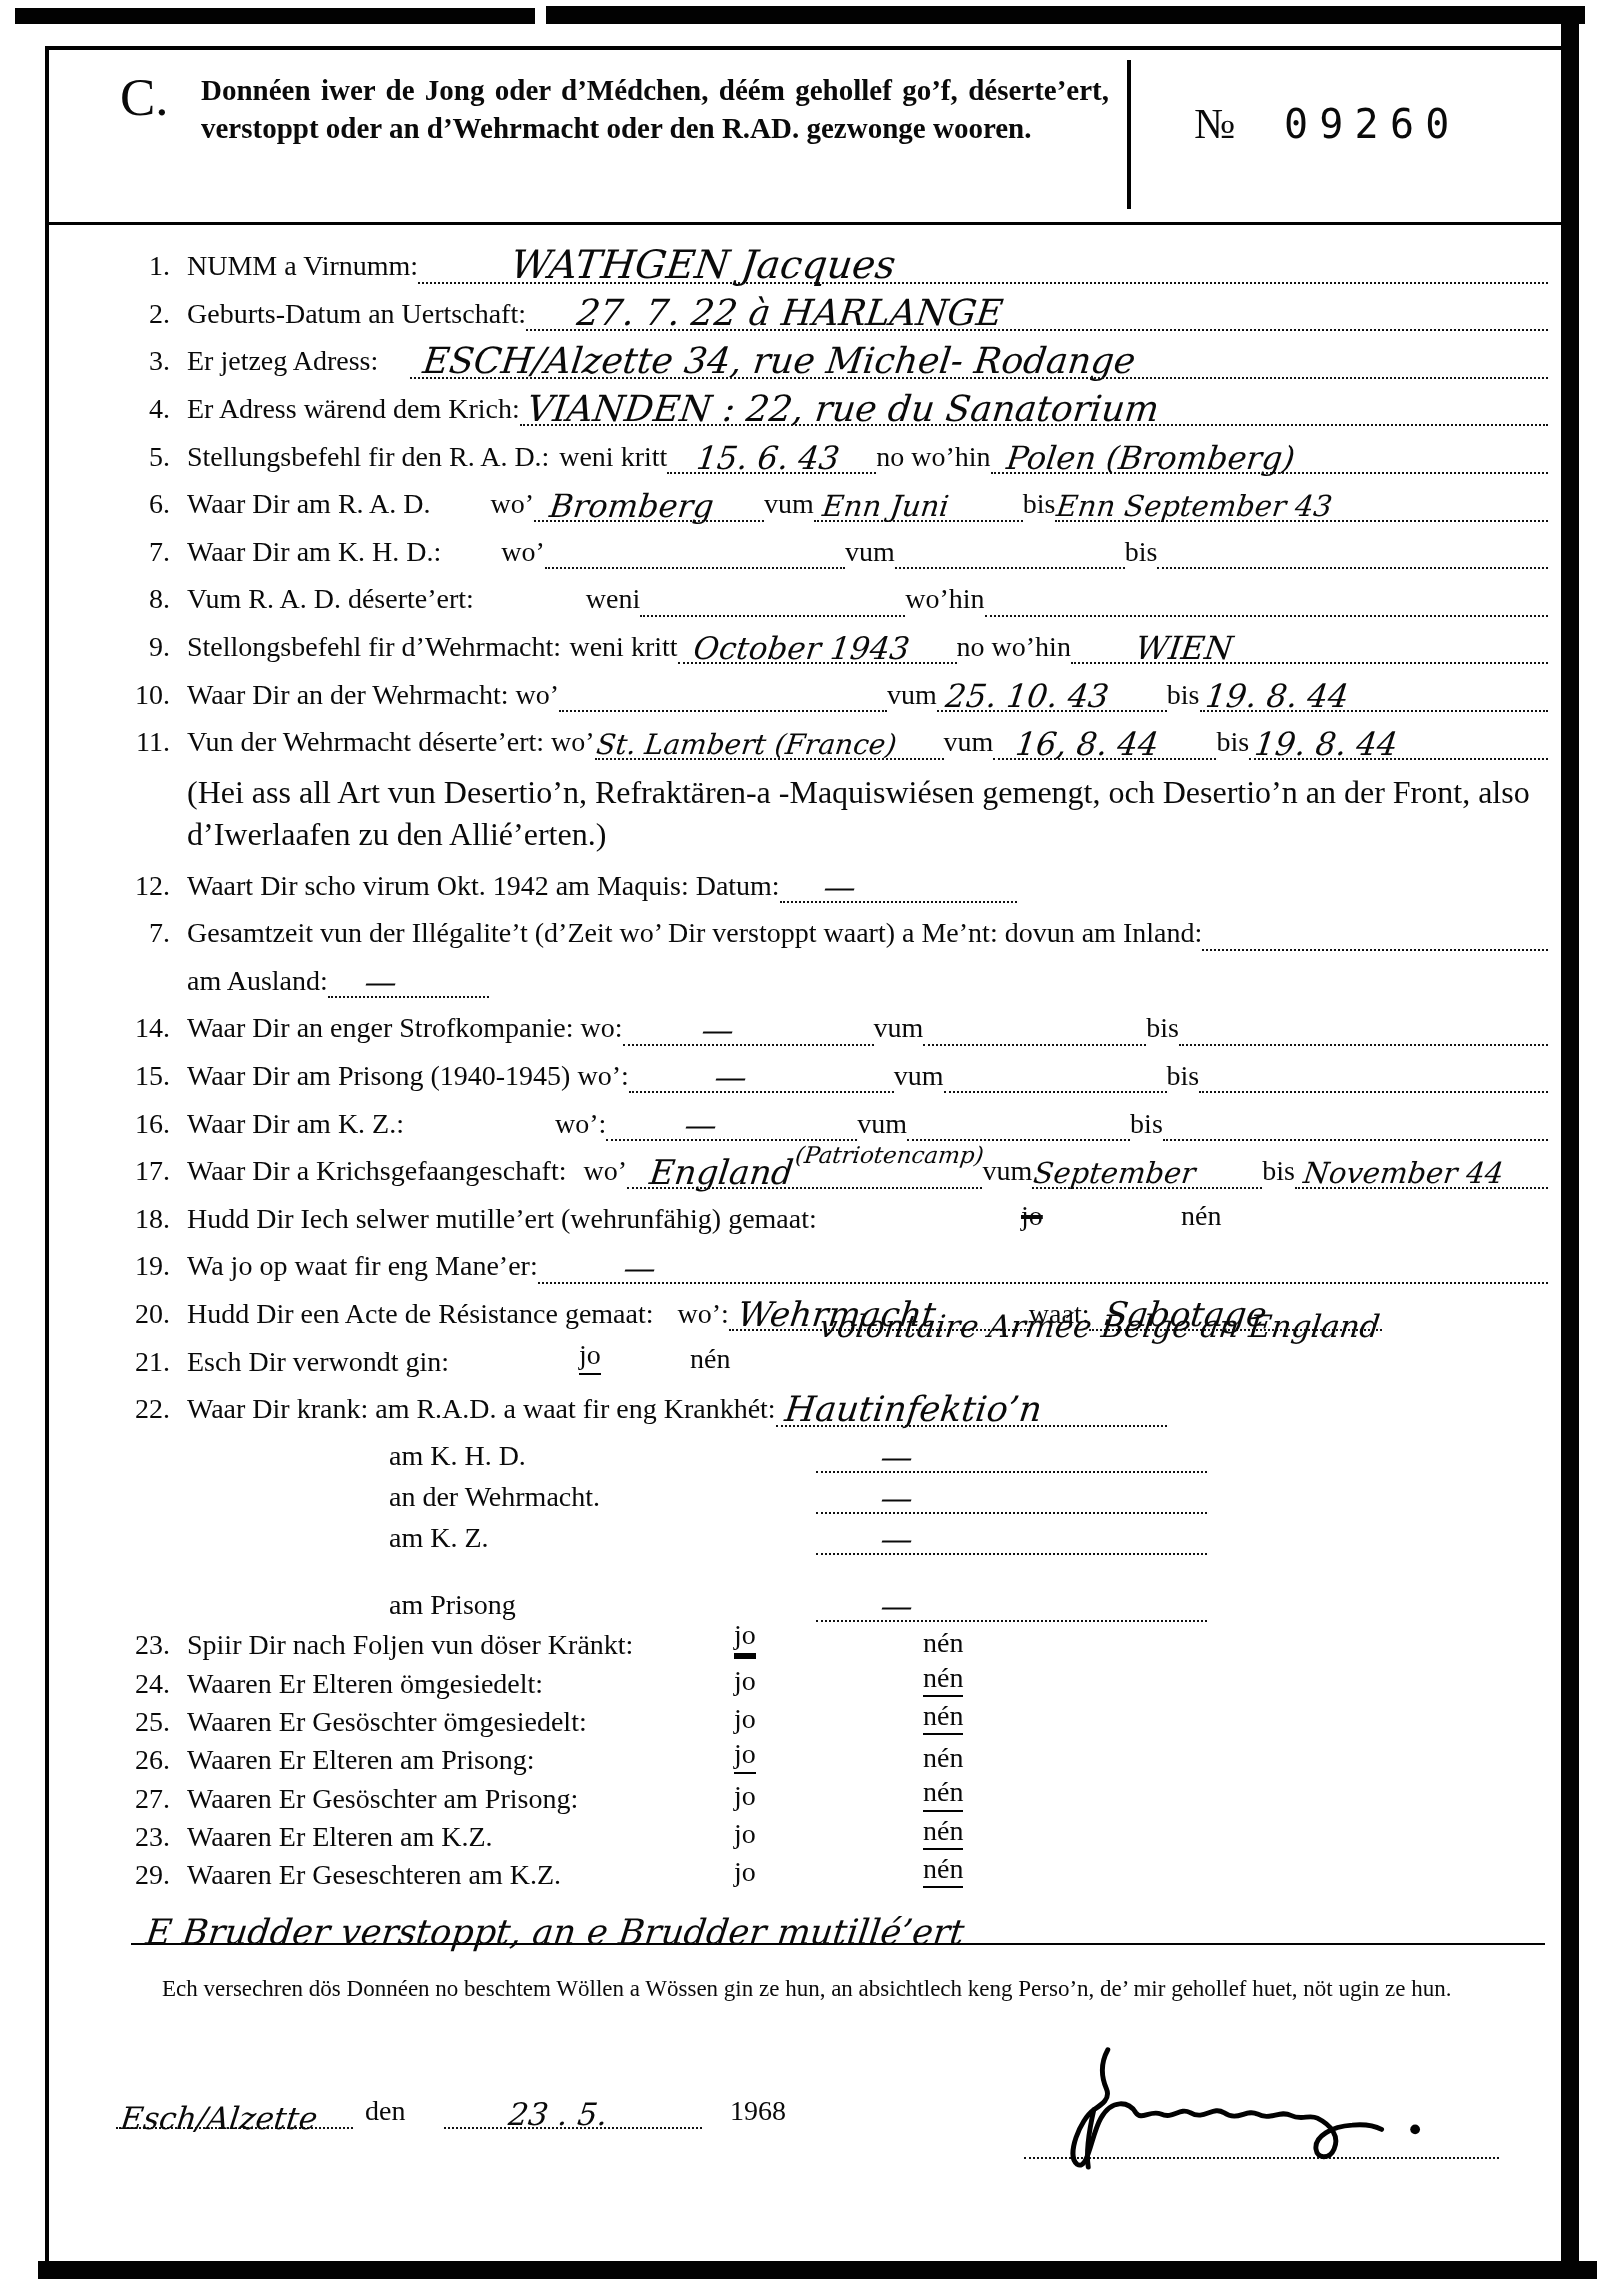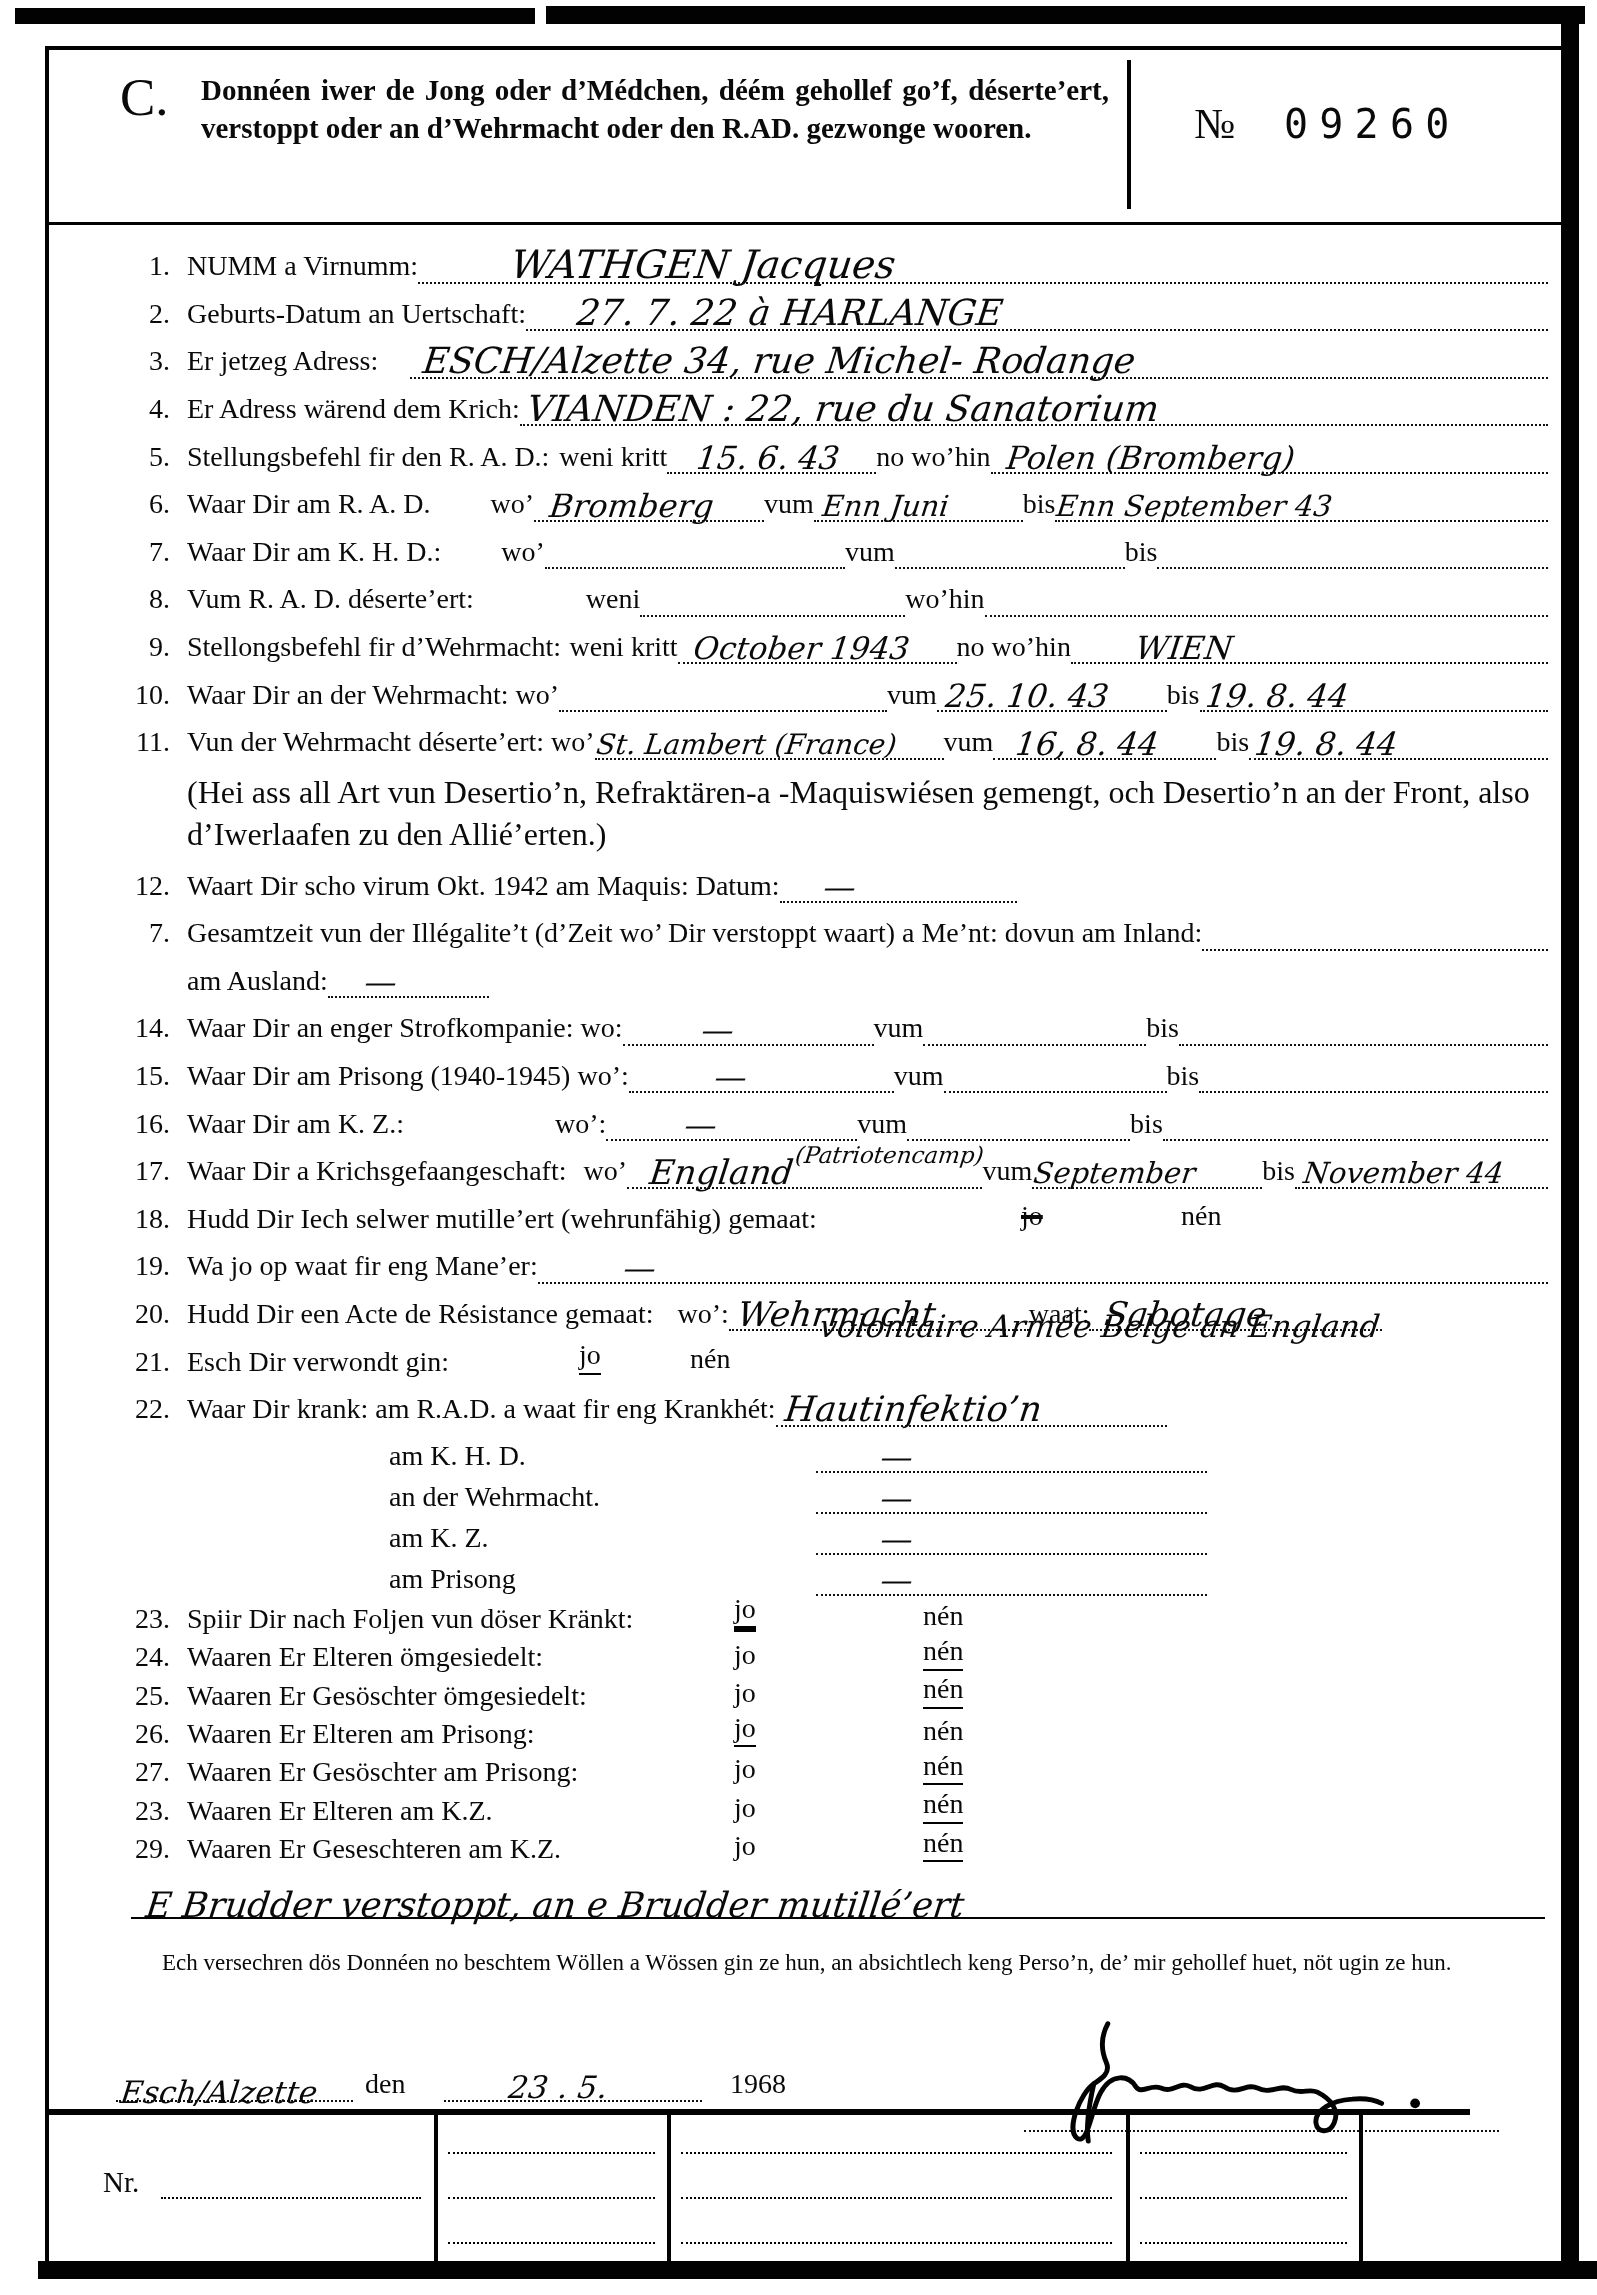--- a/index.html
+++ b/index.html
@@ -366,21 +366,21 @@
           <span style="flex: 0 0 202px;"></span>
           <span class="lbl" style="flex: 0 0 427px;">am K. Z.</span>
           <span class="fill" style="flex: 0 0 391px;">
             <span class="hw" style="margin-left: 63px;">—</span>
           </span>
           <span style="flex: 1 1 auto;"></span>
         </div>
         <div class="row t10">
           <span class="qnum"></span>
           <span style="flex: 0 0 202px;"></span>
-          <span class="lbl" style="flex: 0 0 427px;">am Prisong</span>
+          <span class="lbl" style="flex: 0 0 427px; margin-top: 27px;">am Prisong</span>
           <span class="fill" style="flex: 0 0 391px;">
             <span class="hw" style="margin-left: 63px;">—</span>
           </span>
           <span style="flex: 1 1 auto;"></span>
         </div>
         <div class="row t6">
           <span class="qnum">23.</span>
           <span class="lbl">Spiir Dir nach Foljen vun döser Kränkt:</span>
           <span class="yn yn-under2" style="left: 621px;">jo</span>
           <span class="yn" style="left: 810px;">nén</span>
@@ -440,38 +440,16 @@
       <span class="year-lbl">1968</span>
 
       <span class="sigline"></span>
       <svg class="sig-svg" width="447" height="133" viewBox="0 0 640 190">
         <path d="M120 18 C 108 40, 112 60, 118 74 C 124 88, 112 96, 100 104 C 80 118, 60 170, 76 182 C 92 192, 96 140, 110 116 C 126 88, 150 92, 160 108 C 168 120, 180 104, 196 110 C 214 118, 222 100, 238 108 C 258 120, 270 98, 286 108 C 306 122, 318 102, 334 110 C 352 120, 366 104, 382 112 C 398 120, 408 110, 420 116 C 440 126, 452 142, 444 160 C 438 174, 420 176, 418 160 C 416 142, 440 128, 470 126 C 490 124, 504 128, 512 132" fill="none" stroke="#020202" stroke-width="7" stroke-linecap="round"></path>
         <circle cx="560" cy="132" r="7" fill="#020202"></circle>
         <path d="M100 104 C 94 130, 88 160, 92 186" fill="none" stroke="#020202" stroke-width="7" stroke-linecap="round"></path>
       </svg>
     </div>
 
-    <div class="btable">
-      <div class="bt-top"></div>
-      <div class="bt-v" style="left:385px"></div>
-      <div class="bt-v" style="left:618px"></div>
-      <div class="bt-v" style="left:1077px"></div>
-      <div class="bt-v" style="left:1310px"></div>
-
-      <div class="bt-nr">Nr.</div>
-      <div class="bt-dot" style="left:112px;top:88px;width:260px"></div>
-
-      <div class="bt-dot" style="left:399px;top:43px;width:207px"></div>
-      <div class="bt-dot" style="left:399px;top:88px;width:207px"></div>
-      <div class="bt-dot" style="left:399px;top:133px;width:207px"></div>
-
-      <div class="bt-dot" style="left:632px;top:43px;width:431px"></div>
-      <div class="bt-dot" style="left:632px;top:88px;width:431px"></div>
-      <div class="bt-dot" style="left:632px;top:133px;width:431px"></div>
-
-      <div class="bt-dot" style="left:1091px;top:43px;width:207px"></div>
-      <div class="bt-dot" style="left:1091px;top:88px;width:207px"></div>
-      <div class="bt-dot" style="left:1091px;top:133px;width:207px"></div>
-    </div>
 
   </div>
 </div>
 
 
 </body></html>

